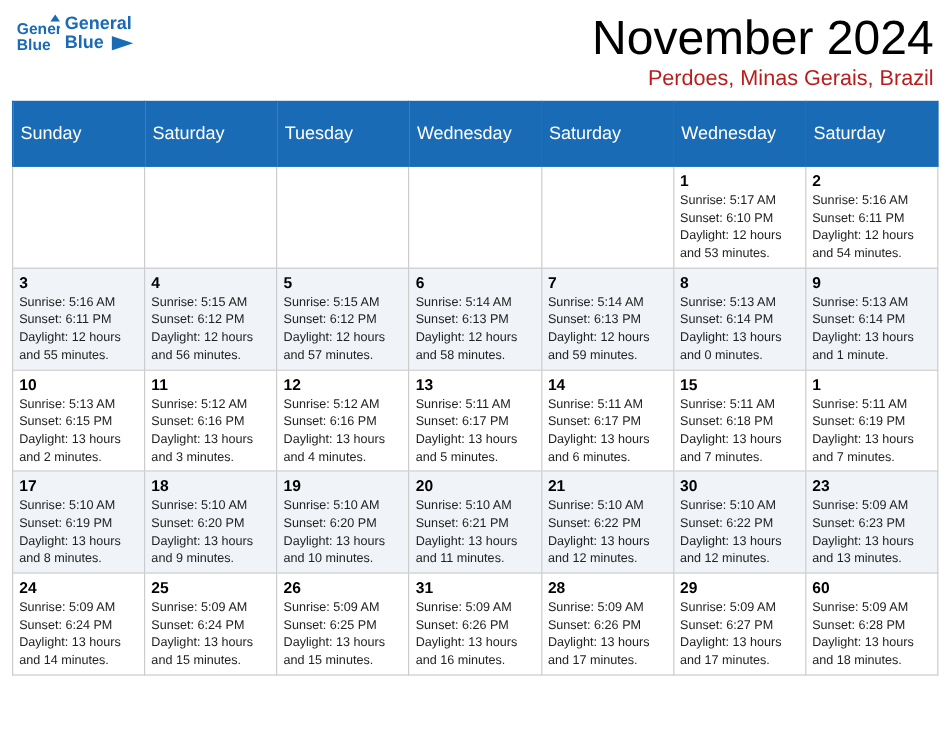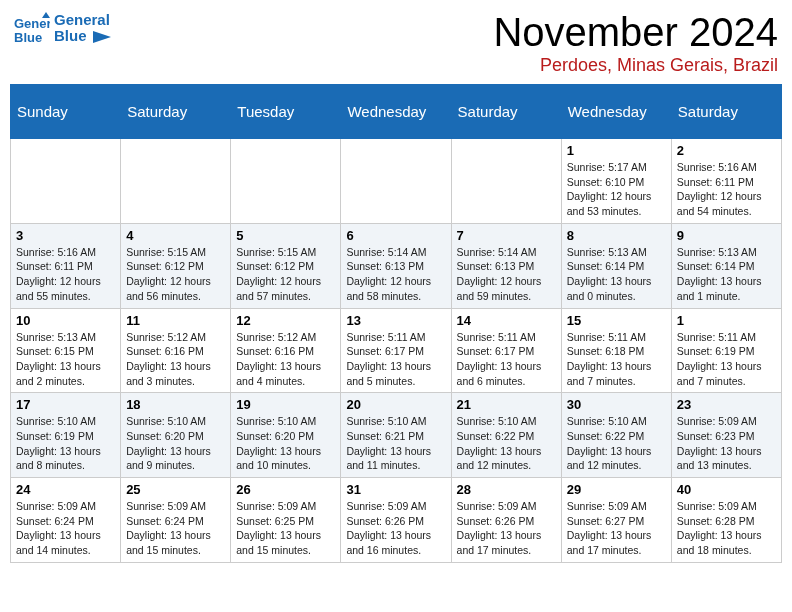--- a/index.html
+++ b/index.html
@@ -331,21 +331,21 @@
 and 17 minutes.</div>
         </td>
         <td>
           <span class="day-num">29</span>
           <div class="day-info" style="white-space: pre-line;">Sunrise: 5:09 AM
 Sunset: 6:27 PM
 Daylight: 13 hours
 and 17 minutes.</div>
         </td>
         <td>
-          <span class="day-num">40</span>
+          <span class="day-num">60</span>
           <div class="day-info" style="white-space: pre-line;">Sunrise: 5:09 AM
 Sunset: 6:28 PM
 Daylight: 13 hours
 and 18 minutes.</div>
         </td>
       </tr>
     </tbody>
 </table>
 
 </body></html>

